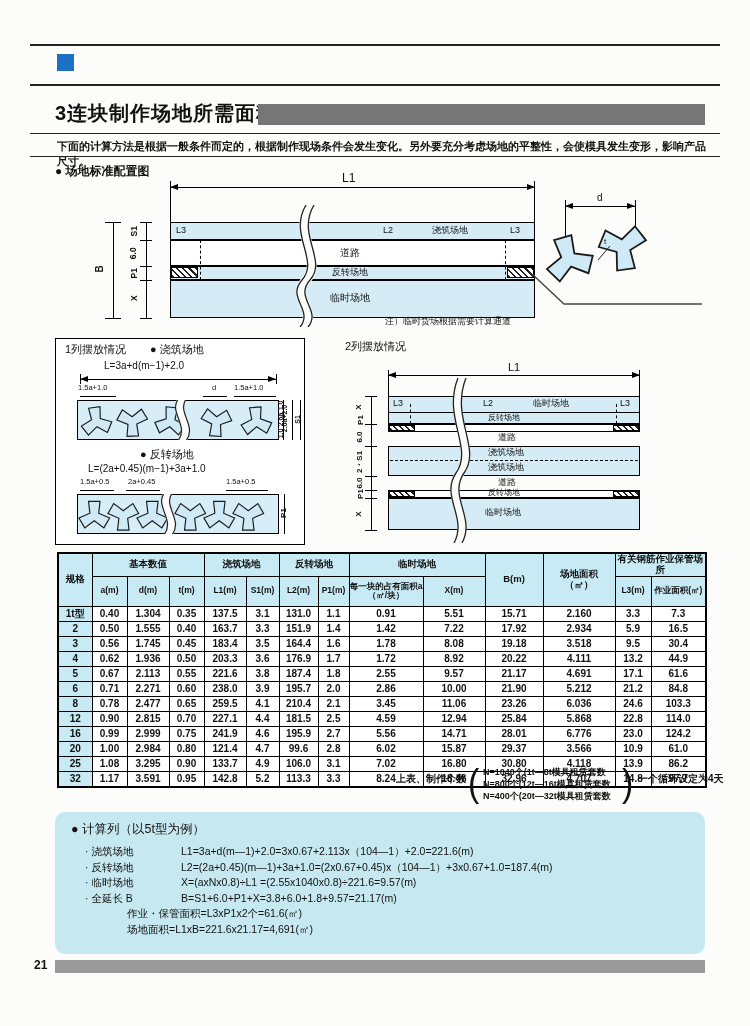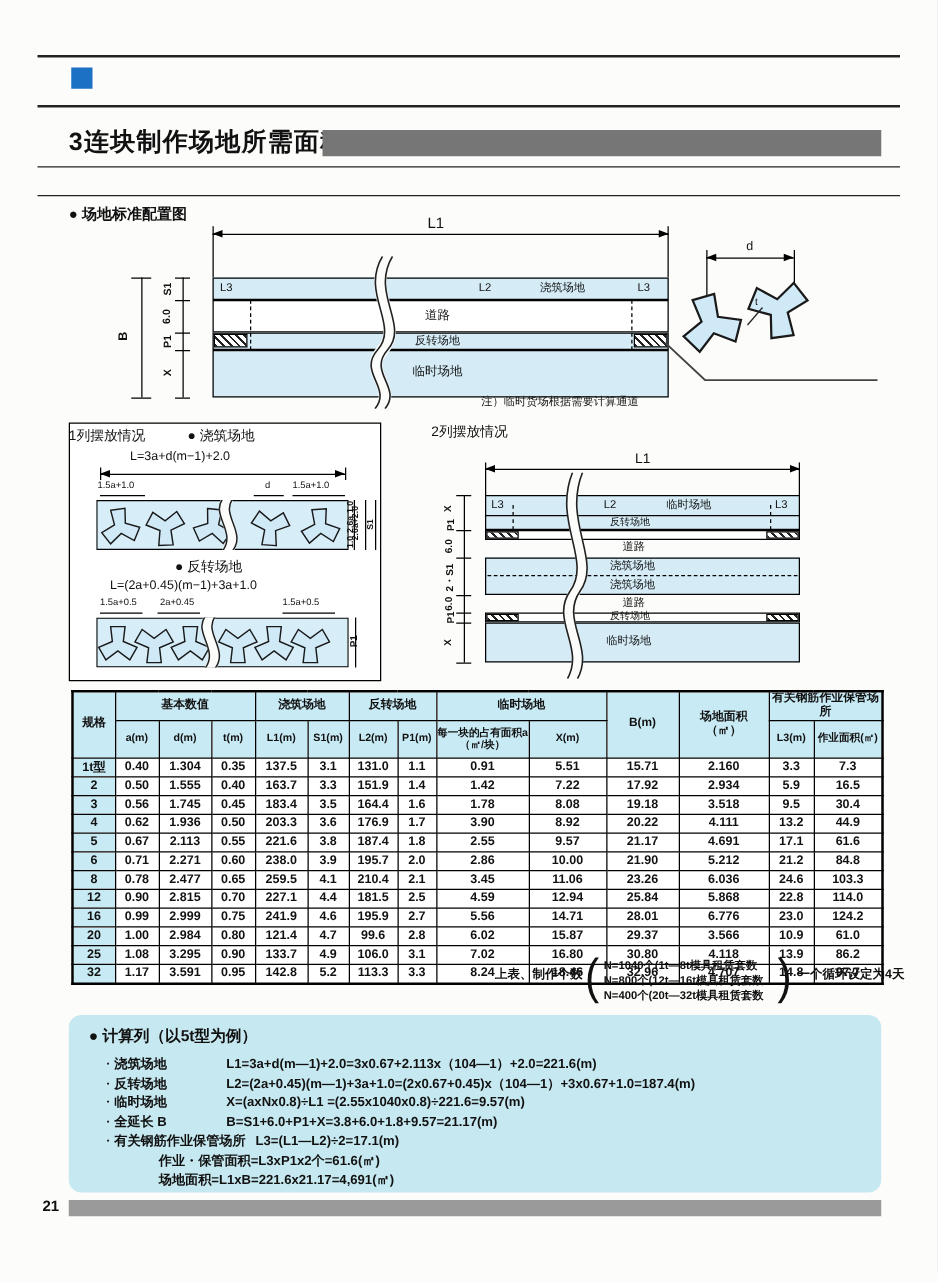--- a/index.html
+++ b/index.html
@@ -29,22 +29,22 @@
   .cap{position:absolute;font-size:12px;font-weight:bold}
   .box1{position:absolute;left:55px;top:338px;width:250px;height:207px;border:1.5px solid #000;background:#fff;box-sizing:border-box}
   .spec-table{position:absolute;left:57px;top:552px;width:648px;border-collapse:collapse;table-layout:fixed;
               border:2px solid #000;font-weight:bold;background:#fff}
   .spec-table th,.spec-table td{border:1px solid #000;padding:0;text-align:center;vertical-align:middle;overflow:hidden}
   .spec-table th{background:#c8eaf4;font-size:9.5px;line-height:1.15}
   .spec-table td{font-size:10px;height:14px}
   .spec-table td.spec{background:#c8eaf4}
   .spec-table .sub th{font-size:8.5px}
   .calc-box{position:absolute;left:55px;top:812px;width:650px;height:142px;background:#c6e8f0;border-radius:10px;box-sizing:border-box}
-  .calc-title{position:absolute;left:16px;top:9px;font-size:12.5px;font-weight:bold}
-  .calc-lines{position:absolute;left:30px;top:32px;font-size:10.5px;font-weight:bold;line-height:15.5px}
+  .calc-title{position:absolute;left:16px;top:9px;font-size:12.5px;font-weight:normal}
+  .calc-lines{position:absolute;left:30px;top:32px;font-size:10.5px;font-weight:normal;line-height:15.5px}
   .cl-label{display:inline-block;min-width:96px}
   .cl-indent{padding-left:42px}
   .foot-num{position:absolute;left:34px;top:958px;font-size:12px;font-weight:bold}
   .foot-bar{position:absolute;left:55px;top:960px;width:650px;height:13px;background:#9a9a9a}
   .bignote{position:absolute;font-weight:bold}
 </style>
 </head>
 <body>
 
 <div class="page">
@@ -57,20 +57,21 @@
     </defs>
   </svg>
 
   <div class="hr" style="top:44px"></div>
   <div class="hdr-sq" style="background:#1d71c5"></div>
   <div class="hr" style="top:84px"></div>
 
   <div class="sec-title">3连块制作场地所需面积</div>
   <div class="title-bar"></div>
   <div class="hr thin" style="top:133px"></div>
+  <div class="desc">下面的计算方法是根据一般条件而定的，根据制作现场条件会发生变化。另外要充分考虑场地的平整性，会使模具发生变形，影响产品尺寸。</div>
   <div class="hr thin" style="top:156px"></div>
 
   <div class="cap" style="left:55px;top:163px">● 场地标准配置图</div>
 
   <div class="lbl" style="left:342px;top:172px;font-size:12px">L1</div>
   <div class="dimh ar" style="left:170px;top:187px;width:365px"></div>
   <div class="vtk" style="left:170px;top:181px;height:41px"></div>
   <div class="vtk" style="left:534px;top:181px;height:41px"></div>
 
   <div class="band" style="left:170px;top:222px;width:365px;height:18px"></div>
@@ -124,21 +125,21 @@
     <use href="#yb" transform="translate(56,6) scale(1.12) rotate(172 24 26)"></use>
     <line x1="58" y1="48" x2="70" y2="34" stroke="#222" stroke-width="1"></line>
   </svg>
   <div class="lbl" style="left:604px;top:238px;font-size:8px">t</div>
   <svg class="abs" style="left:518px;top:274px" width="190" height="36">
     <polyline points="14,0 46,30 184,30" fill="none" stroke="#444" stroke-width="1.4"></polyline>
   </svg>
   <div class="lbl" style="left:385px;top:317px;font-size:9px">注）临时货场根据需要计算通道</div>
 
   <div class="box1"></div>
-  <div class="lbl" style="left:55px;top:343px;font-size:11px">1列摆放情况</div>
+  <div class="lbl" style="left:65px;top:343px;font-size:11px">1列摆放情况</div>
   <div class="lbl" style="left:150px;top:343px;font-size:11px">● 浇筑场地</div>
   <div class="lbl" style="left:104px;top:360px;font-size:10px">L=3a+d(m−1)+2.0</div>
   <div class="dimh ar" style="left:80px;top:379px;width:196px"></div>
   <div class="vtk" style="left:80px;top:374px;height:10px"></div>
   <div class="vtk" style="left:276px;top:374px;height:10px"></div>
   <div class="lbl" style="left:78px;top:384px;font-size:7.5px">1.5a+1.0</div>
   <div class="lbl" style="left:212px;top:384px;font-size:7.5px">d</div>
   <div class="lbl" style="left:234px;top:384px;font-size:7.5px">1.5a+1.0</div>
   <div class="ht" style="left:80px;top:396px;width:36px"></div>
   <div class="ht" style="left:203px;top:396px;width:24px"></div>
@@ -339,21 +340,21 @@
         </tr>
         <tr>
           <td class="spec">4</td>
           <td>0.62</td>
           <td>1.936</td>
           <td>0.50</td>
           <td>203.3</td>
           <td>3.6</td>
           <td>176.9</td>
           <td>1.7</td>
-          <td>3.90</td>
+          <td>1.72</td>
           <td>8.92</td>
           <td>20.22</td>
           <td>4.111</td>
           <td>13.2</td>
           <td>44.9</td>
         </tr>
         <tr>
           <td class="spec">5</td>
           <td>0.67</td>
           <td>2.113</td>
@@ -492,21 +493,20 @@
   <div class="bignote" style="left:622px;top:763px;font-size:34px;font-weight:normal;transform:scaleY(1.15)">)</div>
   <div class="bignote" style="left:638px;top:772px;font-size:10px">一个循环设定为4天</div>
 
   <div class="calc-box">
     <div class="calc-title">● 计算列（以5t型为例）</div>
     <div class="calc-lines">
       <div><span class="cl-label">· 浇筑场地</span><span>L1=3a+d(m—1)+2.0=3x0.67+2.113x（104—1）+2.0=221.6(m)</span></div>
       <div><span class="cl-label">· 反转场地</span><span>L2=(2a+0.45)(m—1)+3a+1.0=(2x0.67+0.45)x（104—1）+3x0.67+1.0=187.4(m)</span></div>
       <div><span class="cl-label">· 临时场地</span><span>X=(axNx0.8)÷L1 =(2.55x1040x0.8)÷221.6=9.57(m)</span></div>
       <div><span class="cl-label">· 全延长 B</span><span>B=S1+6.0+P1+X=3.8+6.0+1.8+9.57=21.17(m)</span></div>
-      <div><span class="cl-label" style="min-width:0;margin-right:8px">· 有关钢筋作业保管场所</span><span>L3=(L1—L2)÷2=17.1(m)</span></div>
       <div class="cl-indent"><span>作业・保管面积=L3xP1x2个=61.6(㎡)</span></div>
       <div class="cl-indent"><span>场地面积=L1xB=221.6x21.17=4,691(㎡)</span></div>
     </div>
   </div>
 
   <div class="foot-num">21</div>
   <div class="foot-bar"></div>
 
 </div>
 

